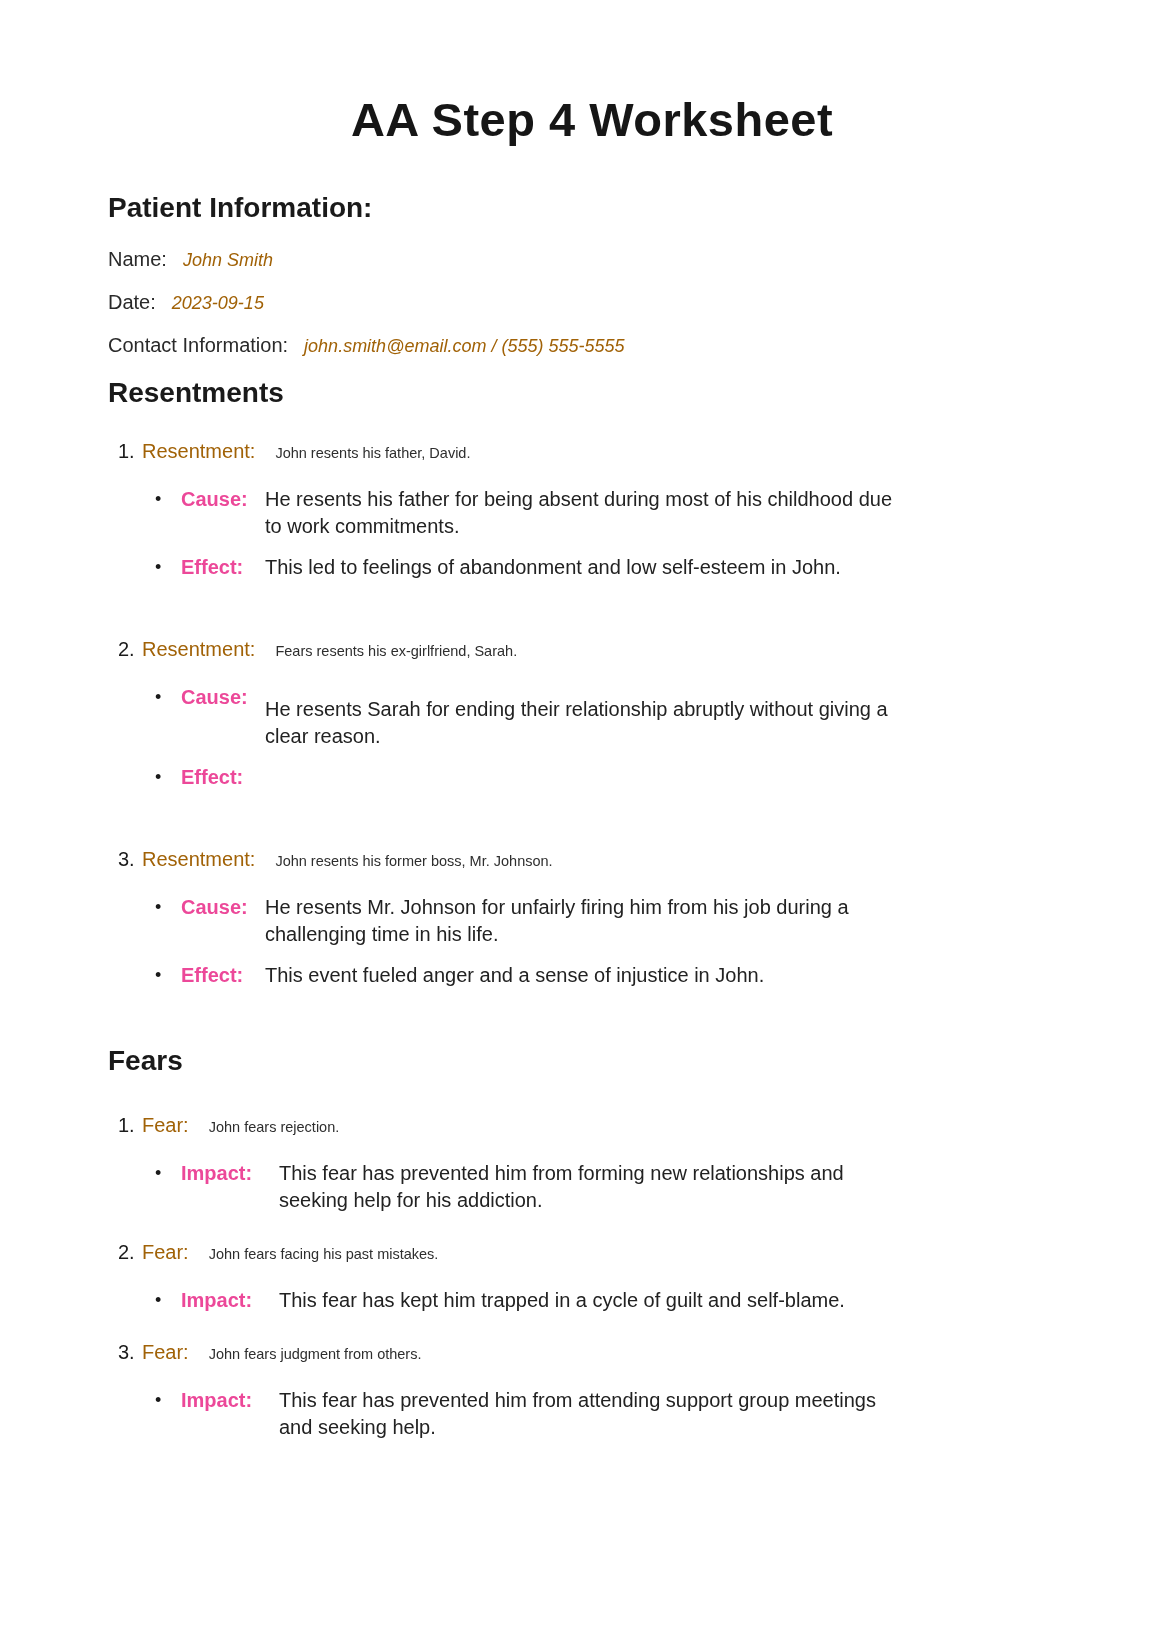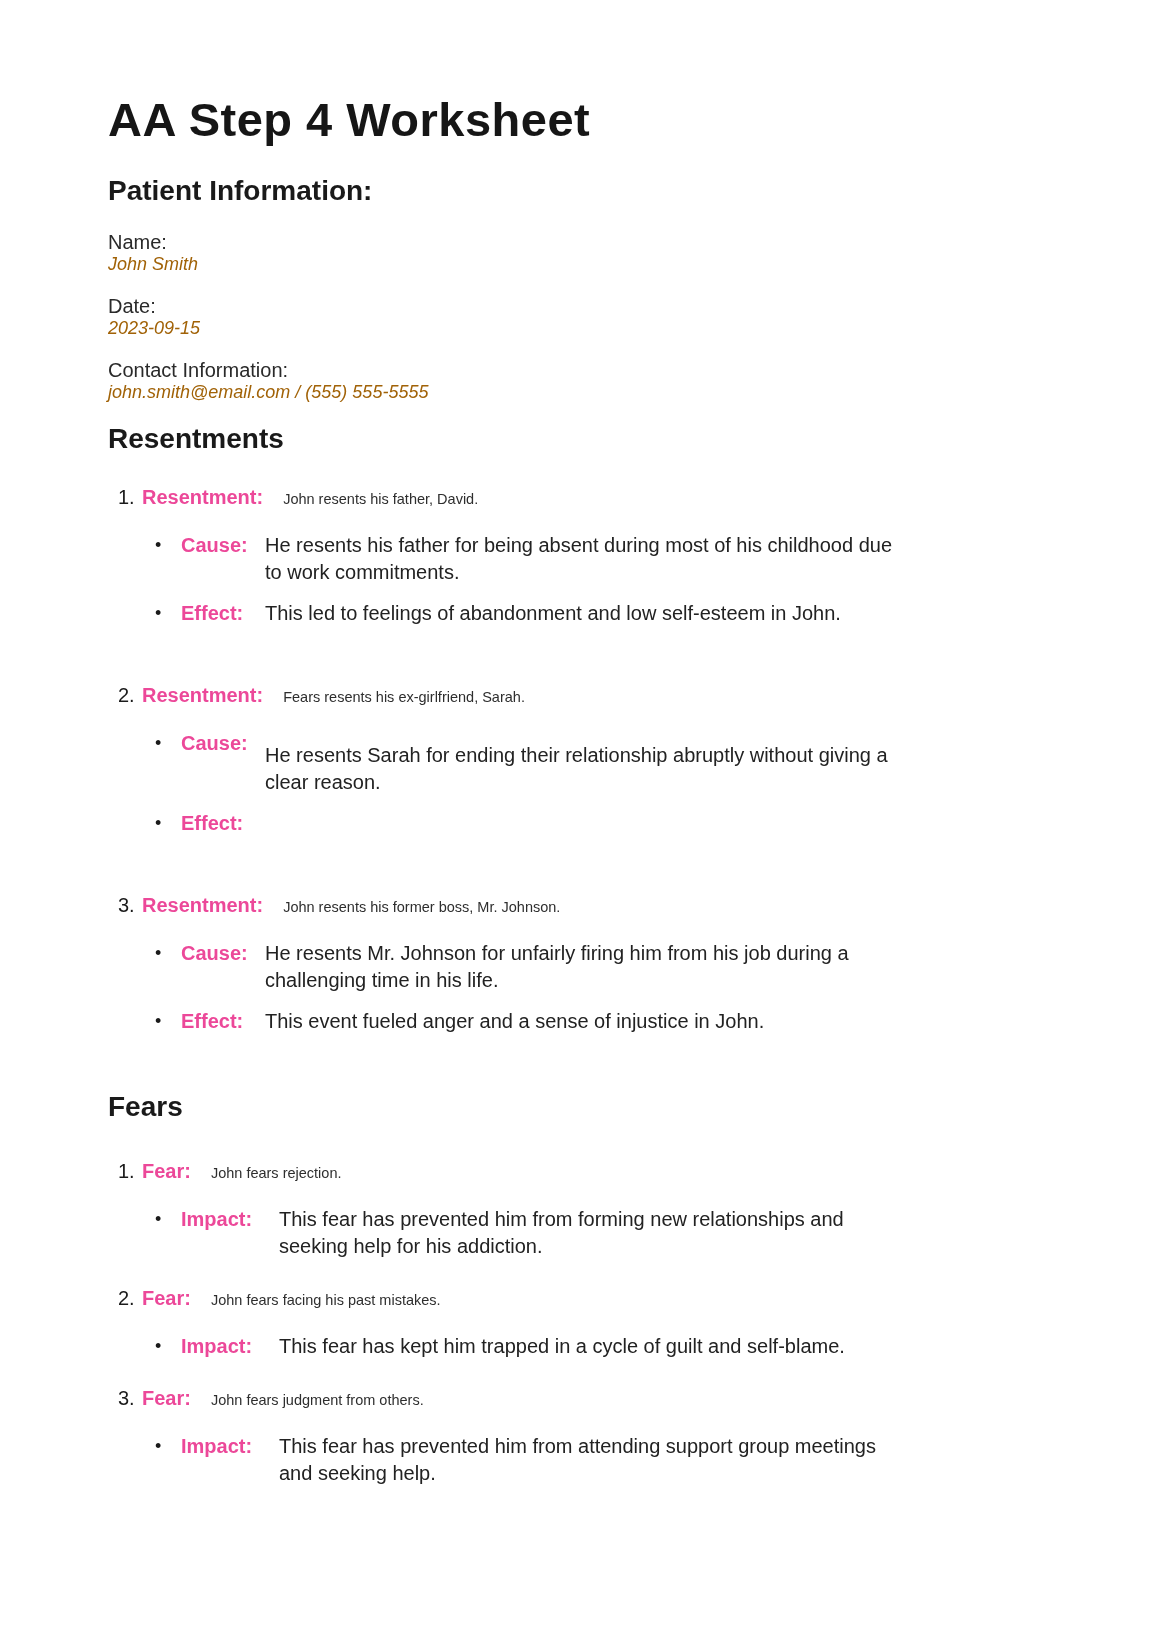--- a/index.html
+++ b/index.html
@@ -13,41 +13,41 @@
   }
   .page {
     width: 1176px;
     height: 1630px;
     background: #ffffff;
     padding: 96px 100px 0 108px;
   }
   .doc-title {
     font-size: 47px;
     font-weight: bold;
-    text-align: left;
+    text-align: center;
     line-height: 1.0;
     letter-spacing: 0.5px;
-    margin-bottom: 32px;
+    margin-bottom: 49px;
     color: #161616;
   }
   .section-heading {
     font-size: 28px;
     font-weight: bold;
     color: #1a1a1a;
   }
   
   .patient-heading { margin-bottom: 24px; }
   .info-row {
     display: flex;
     align-items: baseline;
+    gap: 16px;
     margin-bottom: 20px;
     font-size: 20px;
     line-height: 22px;
     color: #2a2a2a;
-    flex-direction: column;
   }
   .info-value {
     font-size: 18px;
     color: #a16207;
     font-style: italic;
   }
   
   .section-resentments .section-heading { margin-bottom: 30px; }
   .section-fears { margin-top: 42px; }
   .section-fears .section-heading { margin-bottom: 36px; }
@@ -56,21 +56,21 @@
   .section-fears .item { margin-bottom: 26px; }
   .num-row {
     display: flex;
     align-items: baseline;
     margin-left: 10px;
     font-size: 20px;
     line-height: 25px;
     margin-bottom: 20px;
   }
   .num { width: 24px; flex: 0 0 auto; }
-  .item-label { font-weight: bold; color: #ec4899; }
+  .item-label { font-weight: normal; color: #a16207; }
   .item-value {
     font-size: 14.5px;
     color: #2e2e2e;
     margin-left: 20px;
   }
   
   .bullet-row {
     display: flex;
     align-items: flex-start;
     margin-left: 47px;

